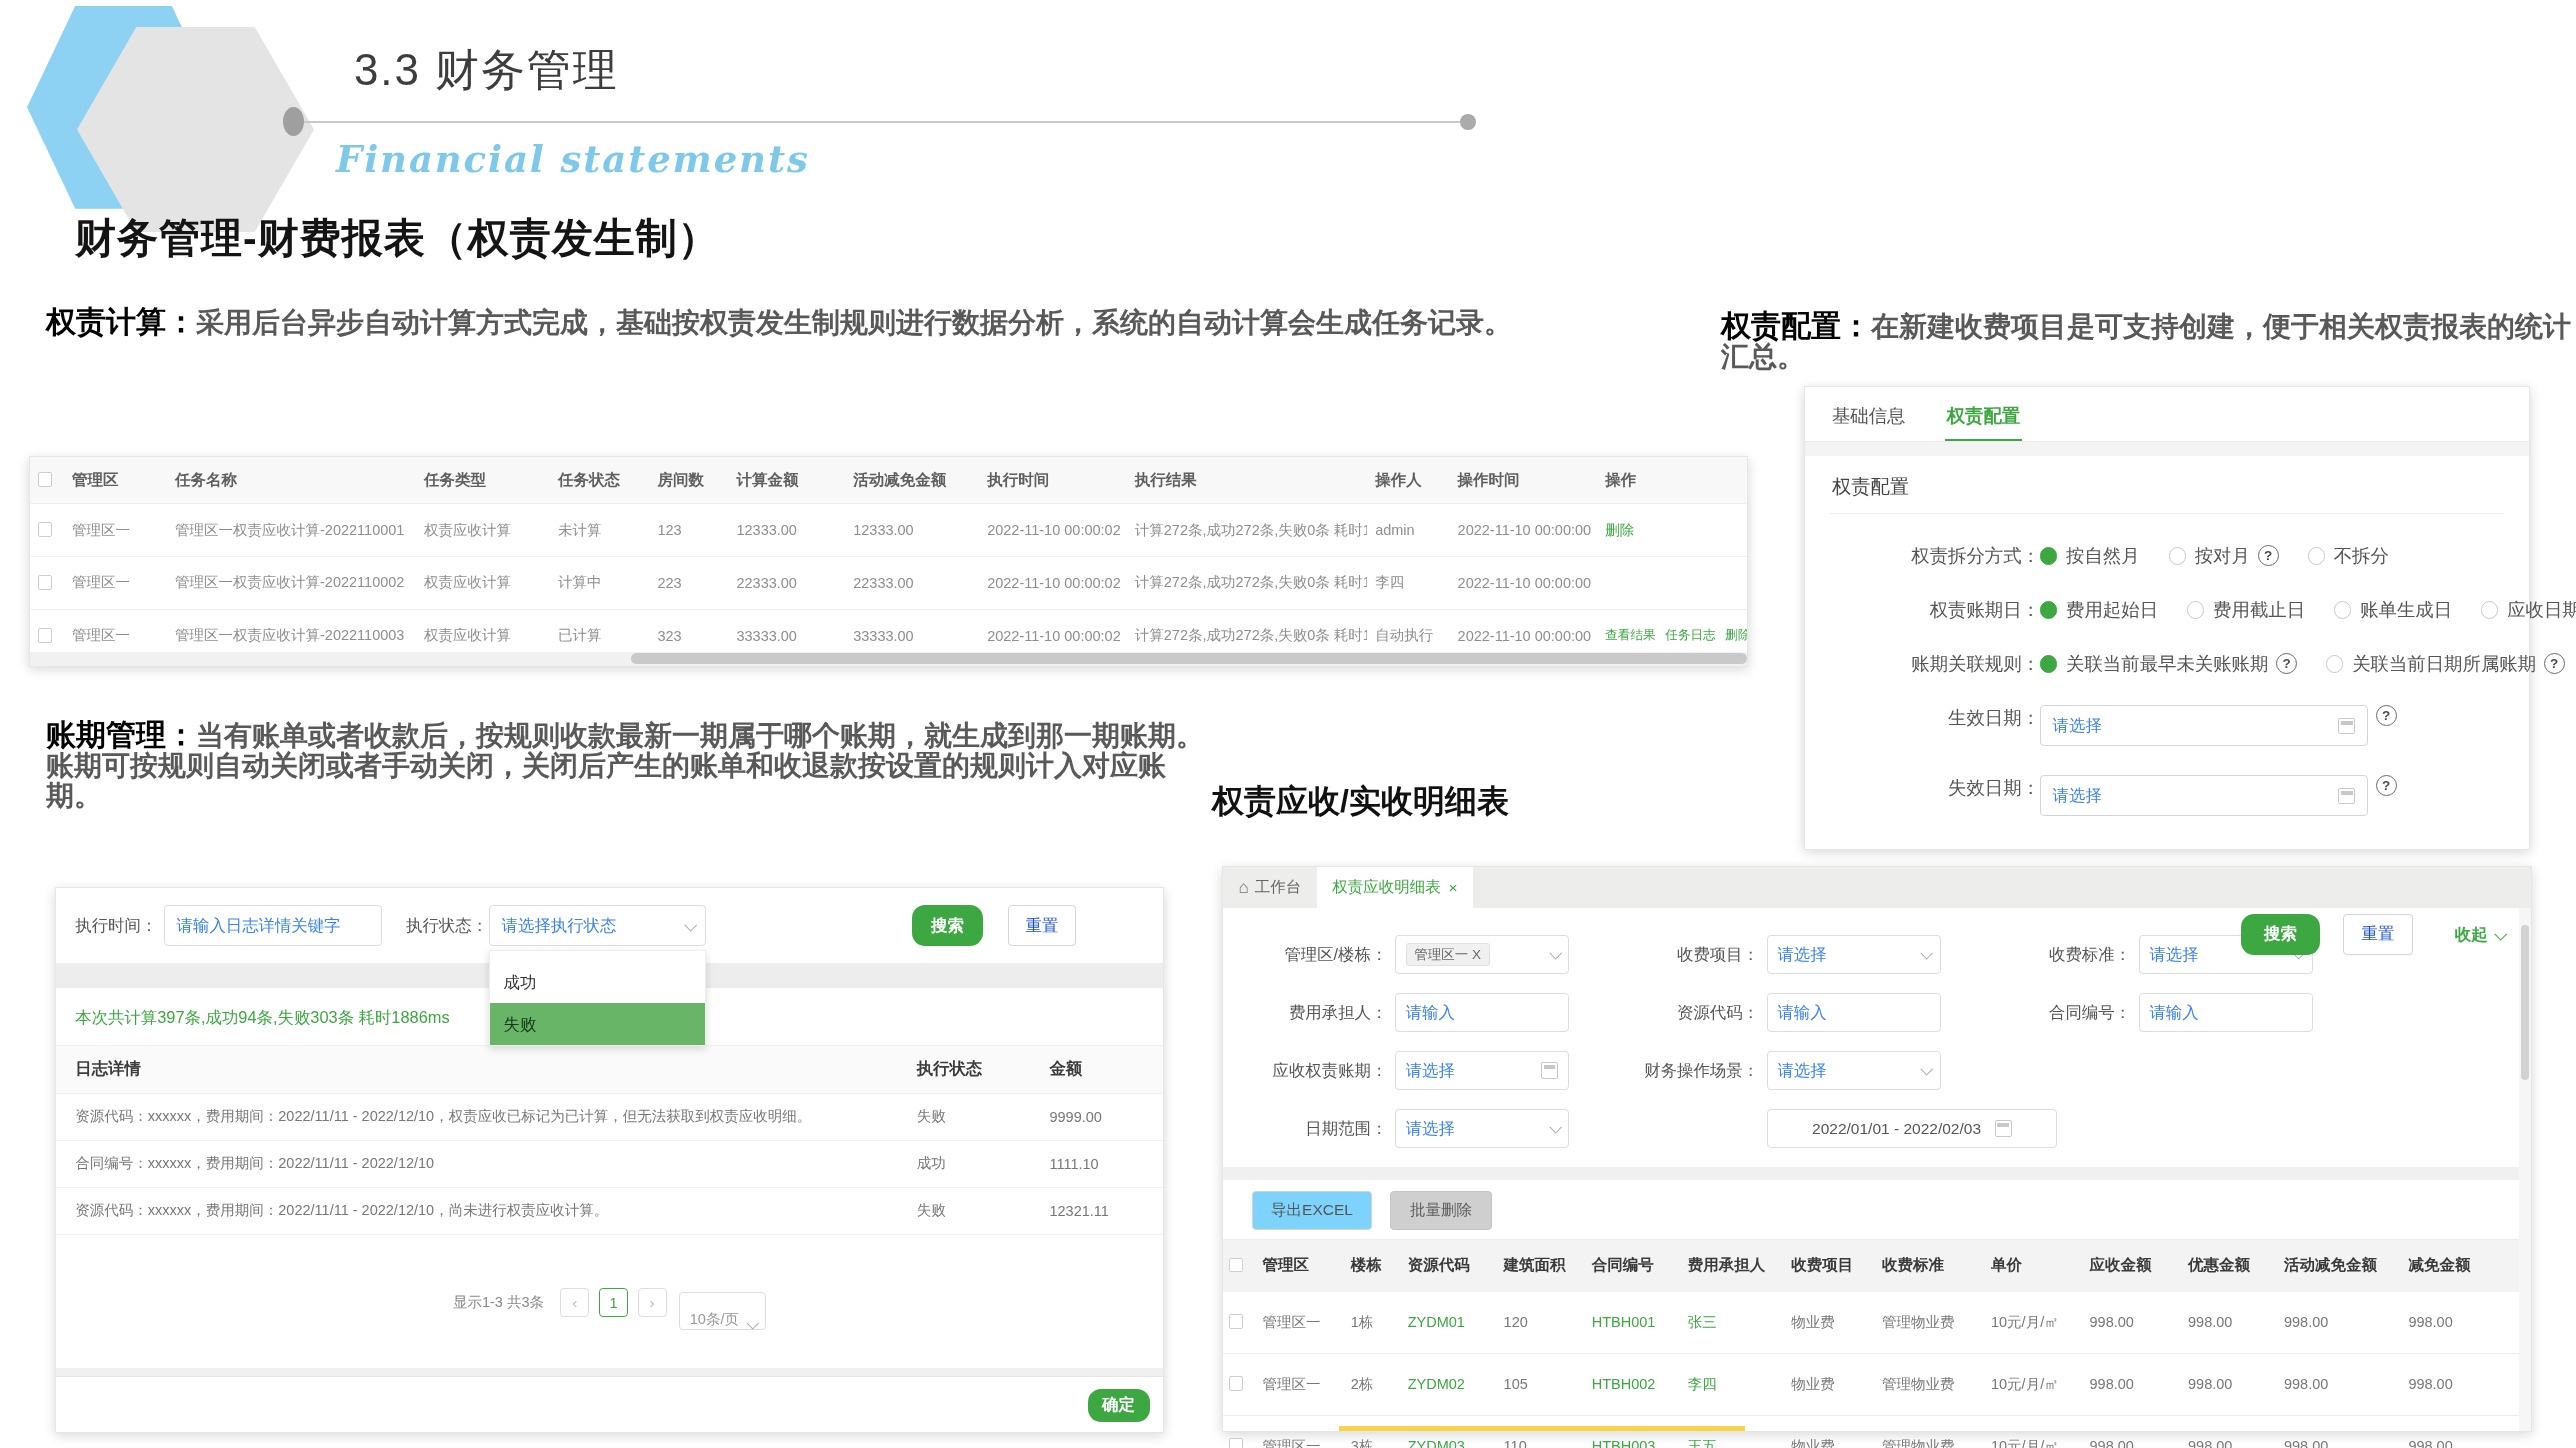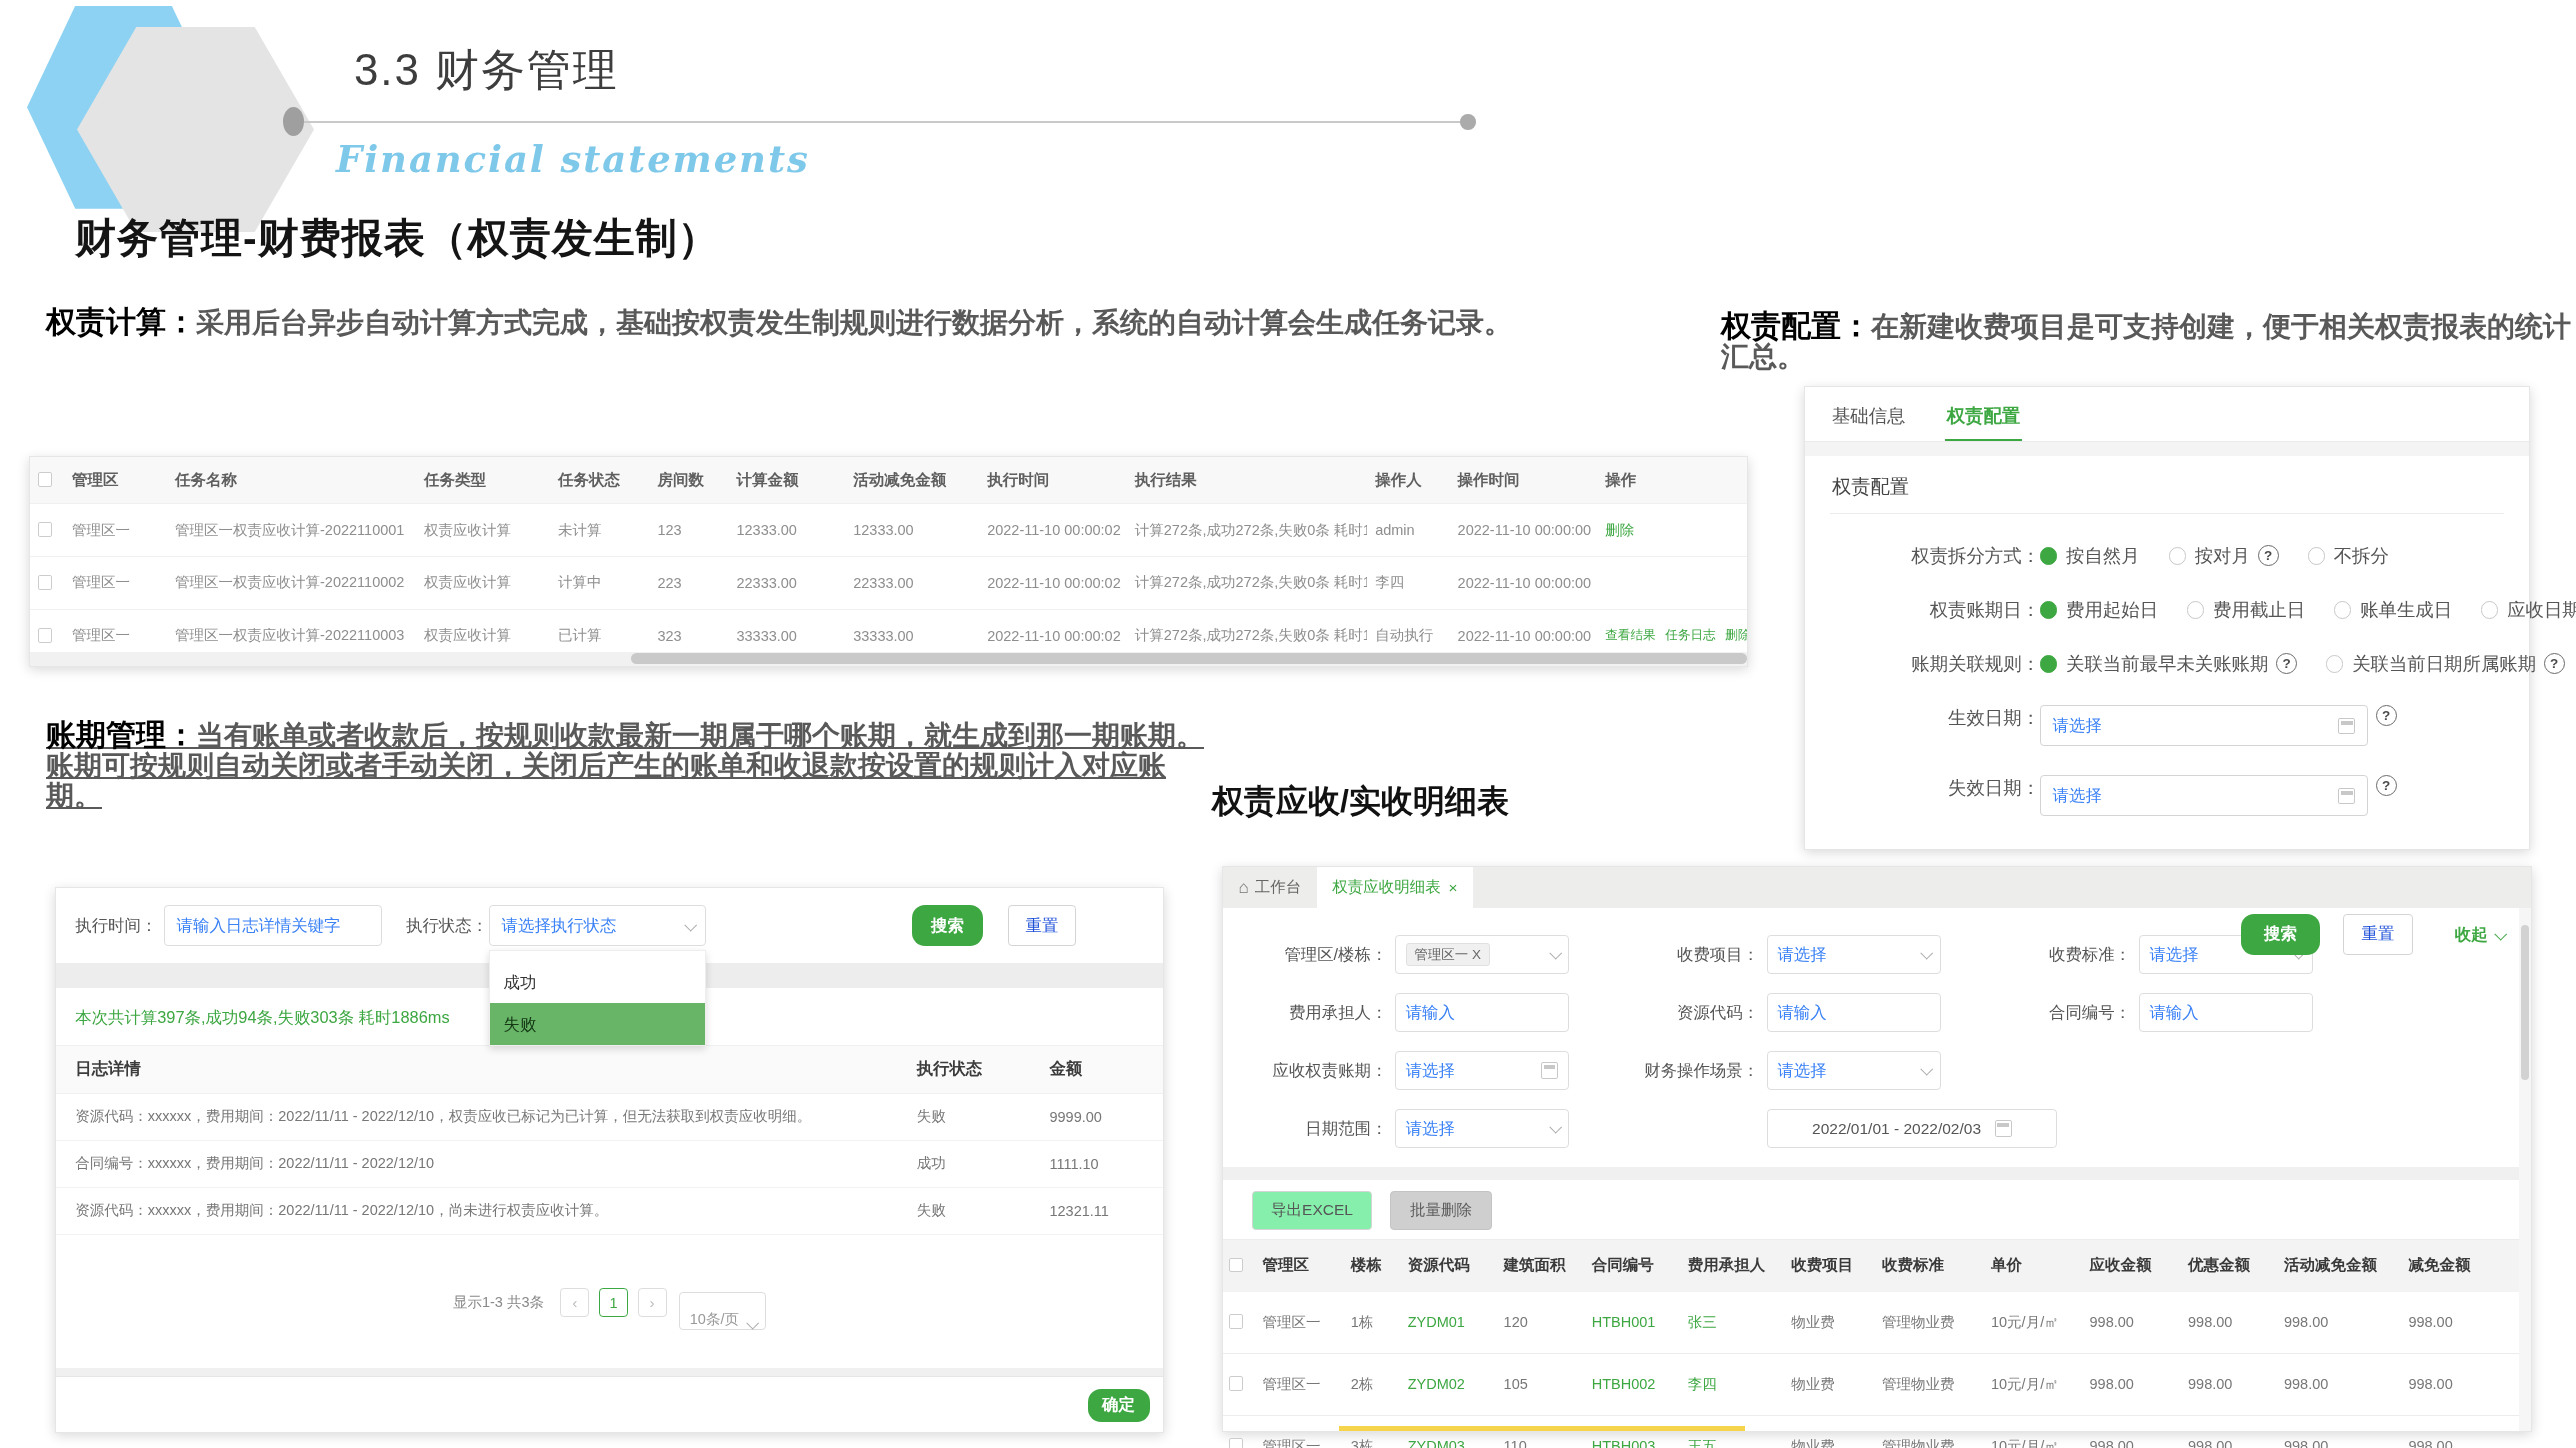--- a/index.html
+++ b/index.html
@@ -15,21 +15,21 @@
   .dot-left  { position:absolute; left:283px; top:107px; width:21px; height:29px; border-radius:50%; background:#9f9f9f; }
   .dot-right { position:absolute; left:1460px; top:114px; width:15.5px; height:15.5px; border-radius:50%; background:#ababab; }
   .subtitle { position:absolute; left:336px; top:137px; font-size:37px; font-style:italic; font-weight:bold; color:#7EC8EA; font-family:"DejaVu Serif","Liberation Serif",serif; letter-spacing:1.9px; }
   .page-title { position:absolute; left:75px; top:211px; font-size:41px; font-weight:bold; color:#141414; letter-spacing:1px; }
 
   
   .para { position:absolute; font-size:28px; line-height:30px; font-weight:bold; color:#595959; }
   .para .plabel { color:#000; font-size:30px; }
   .para1 { left:46px; top:307px; width:1574px; }
   .para2 { left:1721px; top:311px; width:850px; }
-  .para3 { left:46px; top:720px; width:1159px;text-decoration:underline; }
+  .para3 { left:46px; top:720px; width:1159px; }
   .detail-heading { position:absolute; left:1212px; top:780px; font-size:32px; font-weight:bold; color:#111; }
 
   
   .shot { position:absolute; background:#fff; border:1px solid #e6e6e6; box-shadow:0 2.9px 11.6px rgba(0,0,0,0.16); }
 
   
   .task-shot { left:29px; top:456px; width:1719px; height:211px; }
   .task-shot table { width:100%; border-collapse:collapse; table-layout:fixed; }
   .task-shot th { background:#f8f8f8; color:#5f5f5f; font-size:15.5px; font-weight:bold; text-align:left; padding:12.6px 7.7px; white-space:nowrap; overflow:hidden; }
   .task-shot td { color:#8e8e8e; font-size:14.5px; padding:16.4px 7.7px; white-space:nowrap; overflow:hidden; border-top:1px solid #f0f0f0; }
@@ -96,21 +96,21 @@
   .f-item { position:absolute; display:flex; align-items:center; }
   .f-label { display:inline-block; width:145px; text-align:right; font-size:16.4px; color:#555; margin-right:7.7px; flex:0 0 auto; }
   .field { display:flex; align-items:center; justify-content:space-between; width:174px; height:39px; border:1px solid #ddd; border-radius:3.9px; padding:0 9.7px; background:#fff; font-size:15.5px; }
   .field .val { color:#555; }
   .tagchip { display:inline-block; background:#f0f0f0; border:1px solid #e0e0e0; border-radius:2.9px; padding:1.9px 7.7px; font-size:13.5px; color:#666; }
   .dt-search { position:absolute; right:211px; top:5.8px; width:79px; height:41px; }
   .dt-reset  { position:absolute; right:118px; top:5.8px; width:70px; height:41px; }
   .dt-collapse { position:absolute; right:27px; top:15.5px; color:#3DA742; font-size:16.4px; font-weight:bold; cursor:pointer; }
   .dt-band { height:12.6px; background:#f0f0f0; }
   .dt-toolbar { position:relative; height:60px; padding:11.6px 0 0 29px; border-bottom:1px solid #ececec; }
-  .btn-export { width:120px; height:39px; background:#86efac; border:1px solid #d4d4d4; border-radius:3.9px; font-size:15.5px; color:#555; cursor:pointer; }
+  .btn-export { width:120px; height:39px; background:#7dd3fc; border:1px solid #d4d4d4; border-radius:3.9px; font-size:15.5px; color:#555; cursor:pointer; }
   .btn-batch { width:102px; height:39px; background:#cfcfcf; border:1px solid #c4c4c4; border-radius:3.9px; font-size:15.5px; color:#5d5d5d; margin-left:13.5px; cursor:pointer; }
   .dt-table { width:calc(100% - 11.6px); border-collapse:collapse; table-layout:fixed; }
   .dt-table th { background:#f3f3f3; font-size:15.5px; color:#3a3a3a; font-weight:bold; text-align:left; padding:15.5px 5.8px; white-space:nowrap; overflow:hidden; }
   .dt-table td { font-size:14.5px; color:#777; padding:21px 5.8px; white-space:nowrap; overflow:hidden; border-bottom:1px solid #ececec; }
   .dt-table td.green { color:#3DA742; }
   .row-highlight { position:relative; }
   .yellow-underline { position:absolute; left:116px; bottom:0px; width:406px; height:4.8px; background:#F6D44C; z-index:4; }
   .vscroll { position:absolute; right:0; top:41px; bottom:0; width:11.6px; background:#f6f6f6; }
   .vthumb { position:absolute; left:1.9px; top:17.4px; width:7.7px; height:155px; border-radius:3.9px; background:#d2d2d2; }
 </style>

